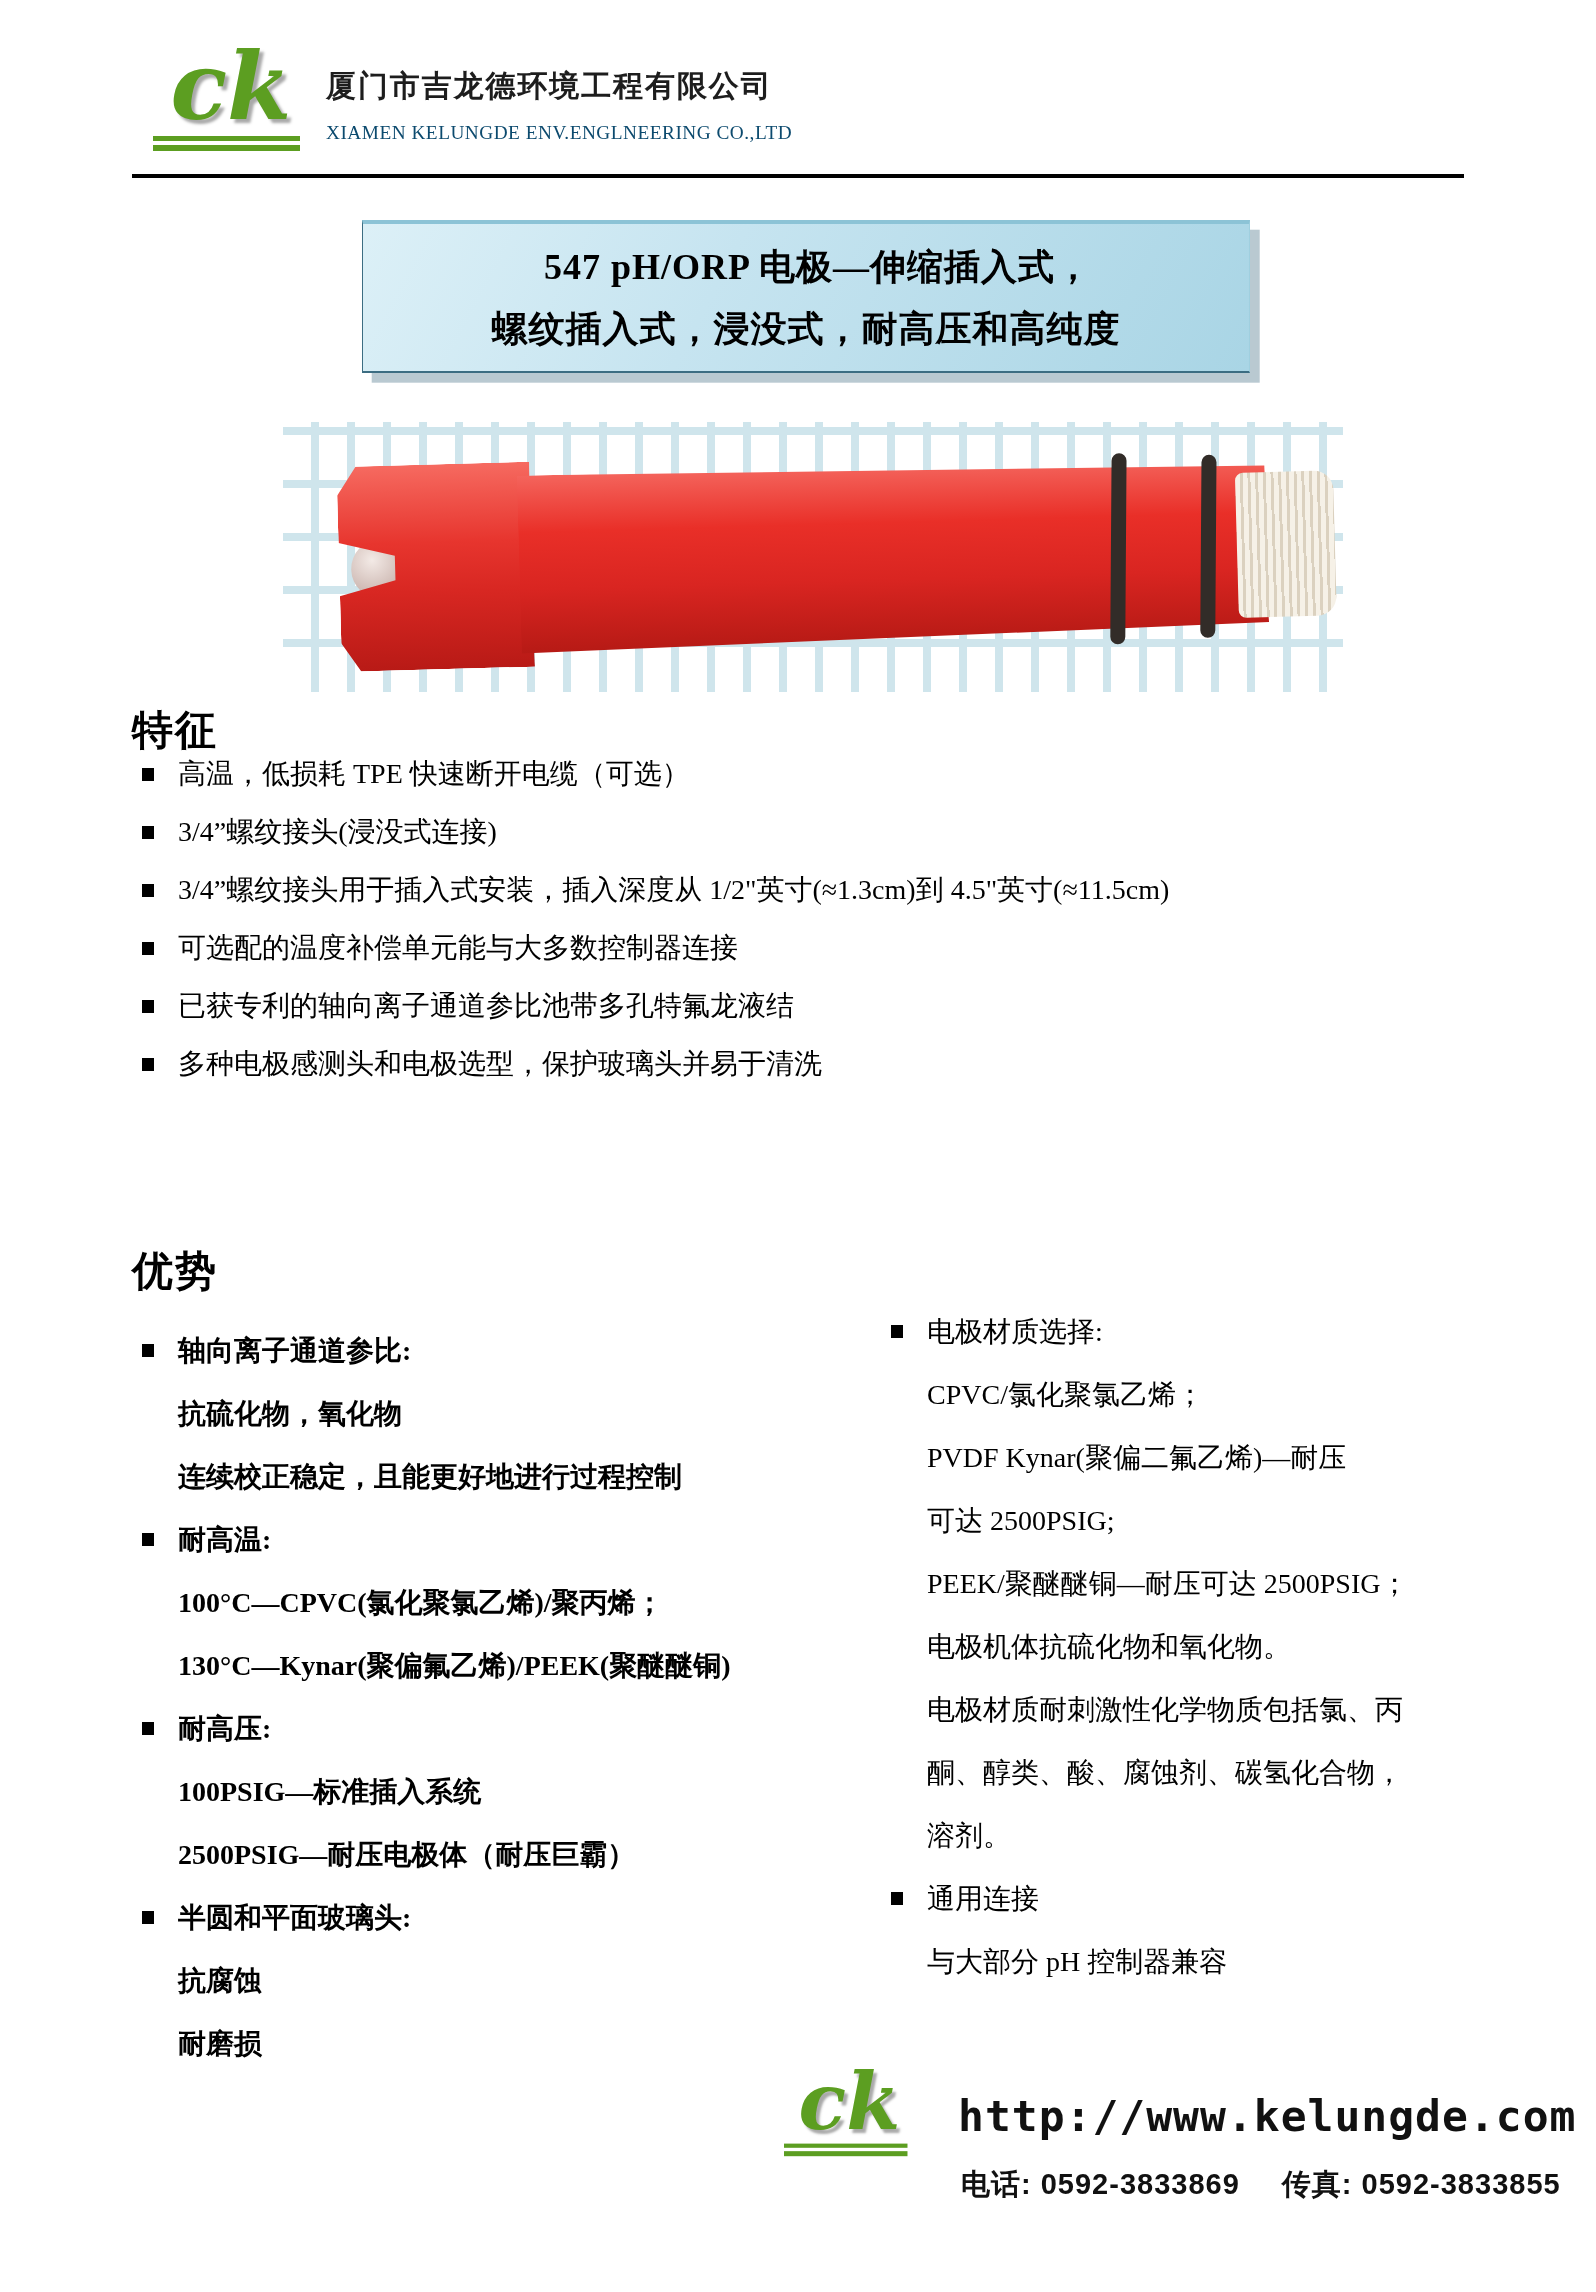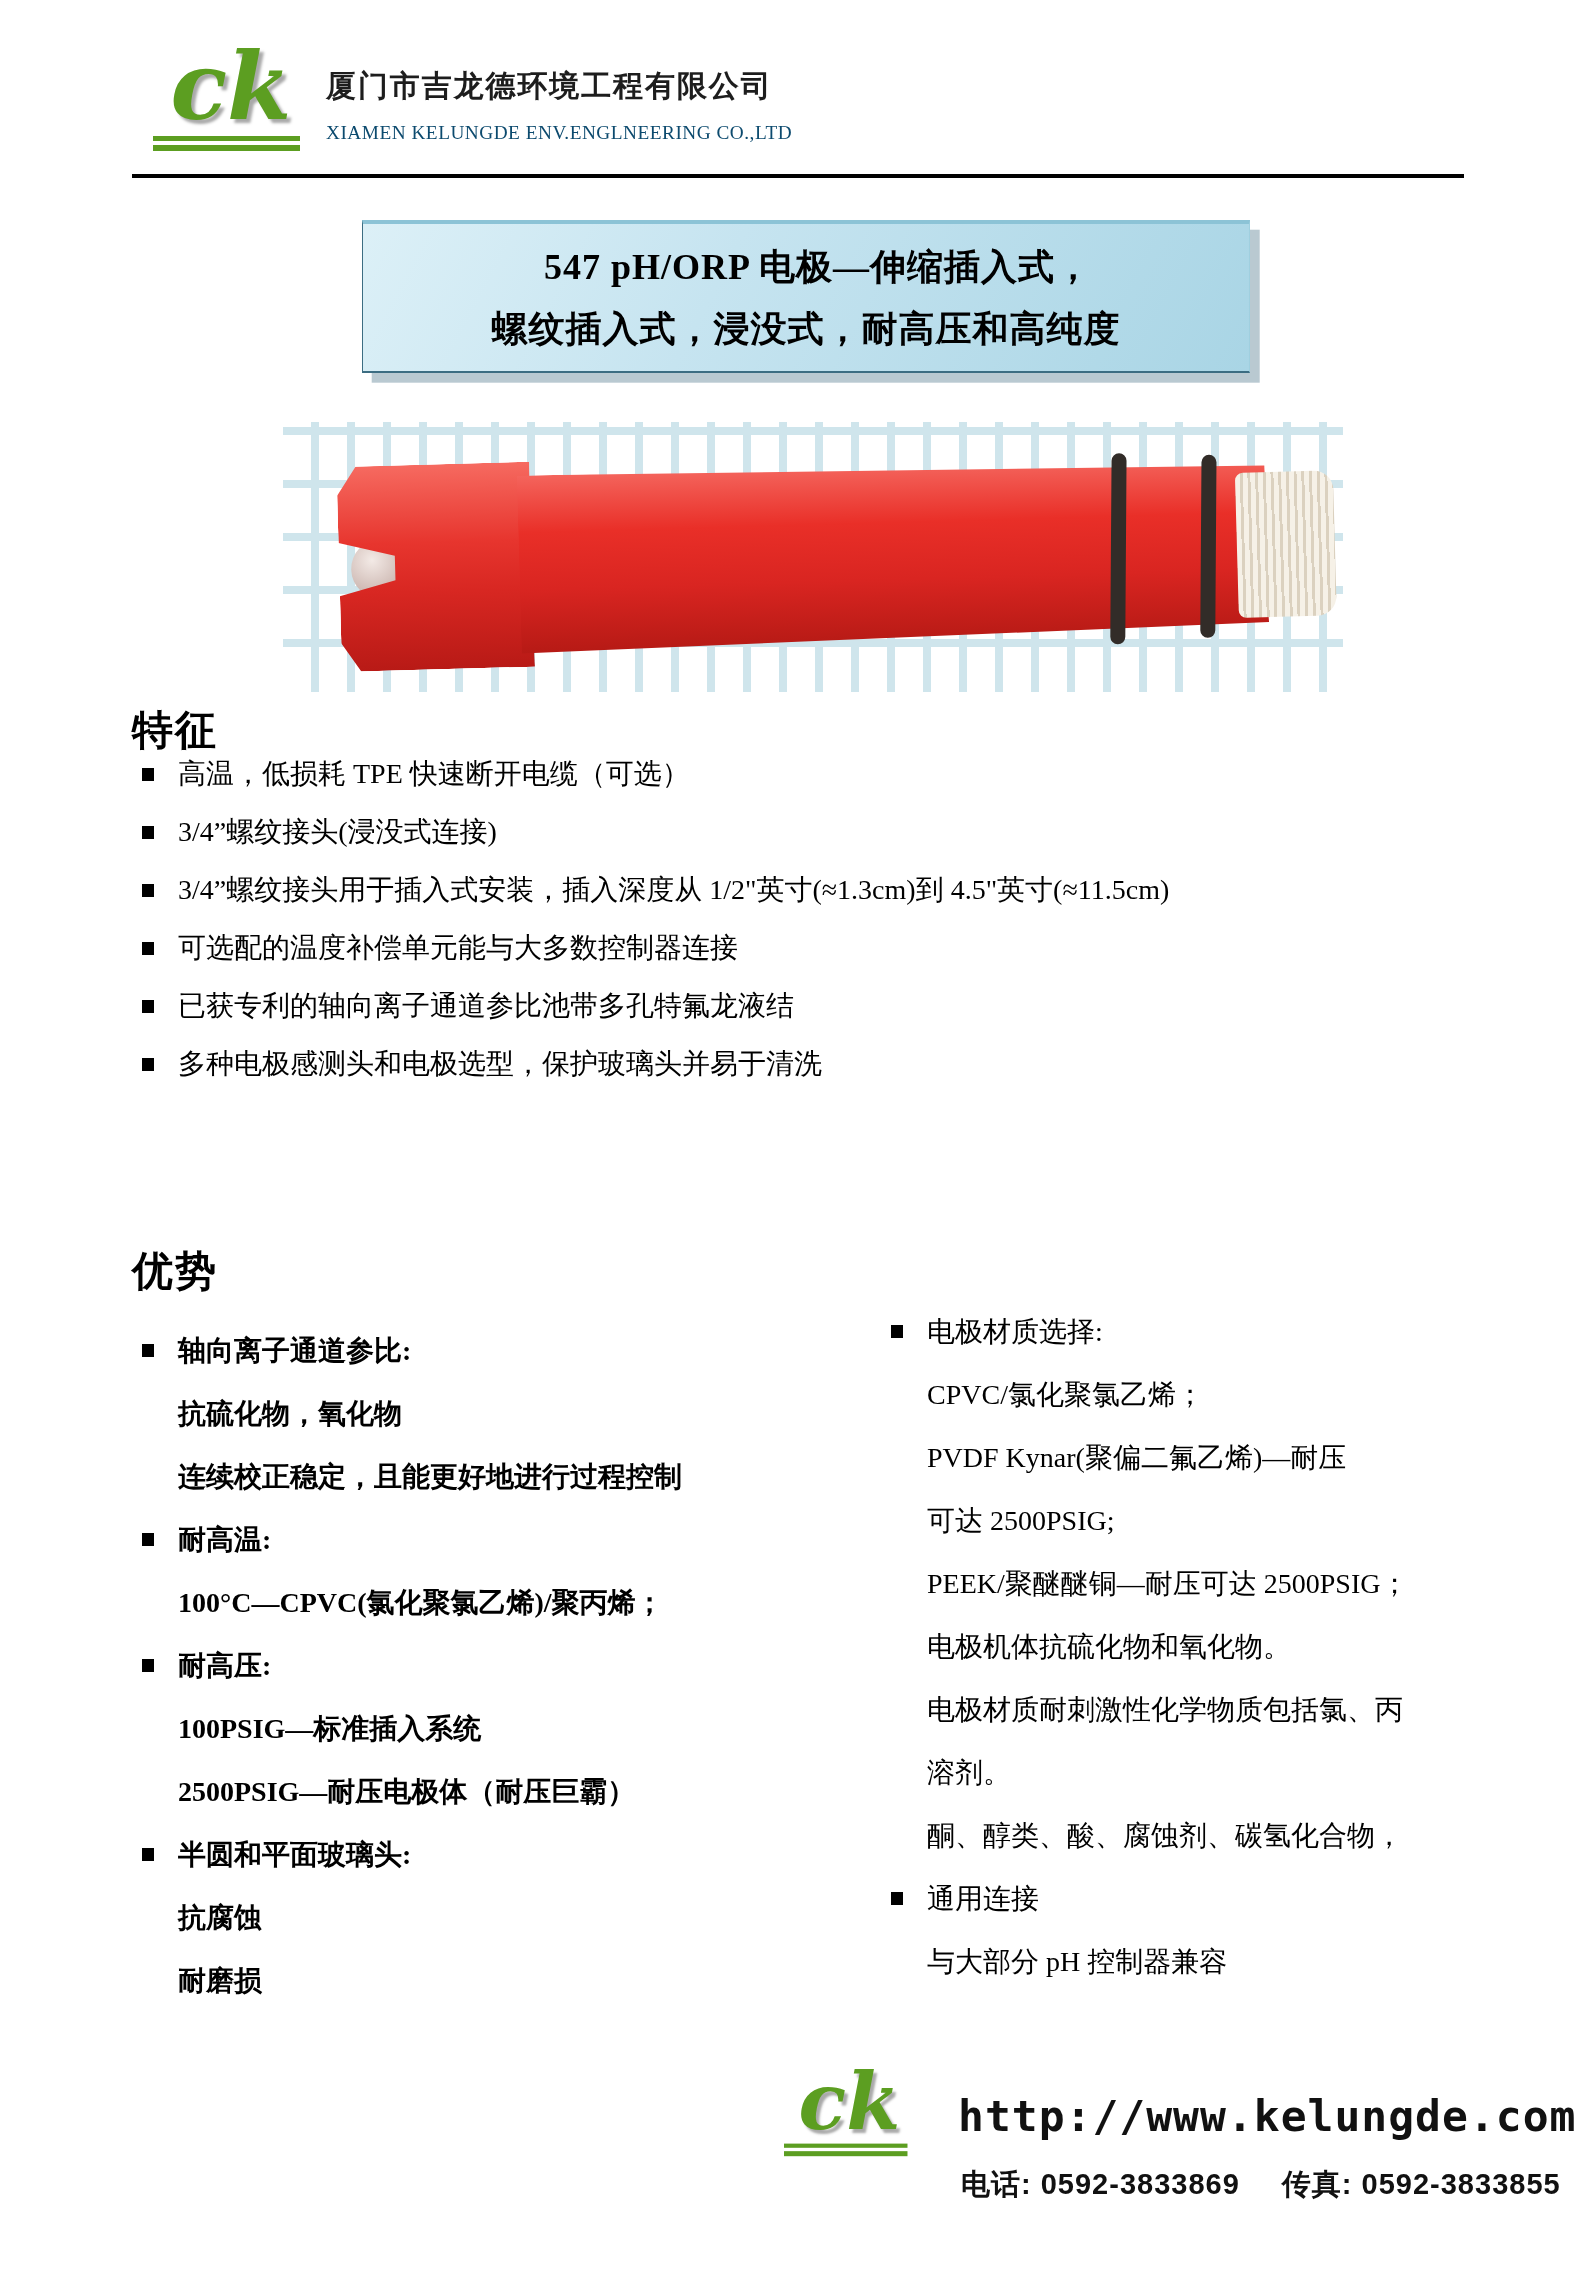--- a/index.html
+++ b/index.html
@@ -152,38 +152,39 @@
   </div>
 
   <div class="sec-heading h-advantages">优势</div>
 
   <div class="adv-col adv-left">
     <div class="row"><span class="sq"></span><span>轴向离子通道参比:</span></div>
     <div class="row"><span>抗硫化物，氧化物</span></div>
     <div class="row"><span>连续校正稳定，且能更好地进行过程控制</span></div>
     <div class="row"><span class="sq"></span><span>耐高温:</span></div>
     <div class="row"><span>100°C—CPVC(氯化聚氯乙烯)/聚丙烯；</span></div>
+    <div class="row"><span>130°C—Kynar(聚偏氟乙烯)/PEEK(聚醚醚铜)</span></div>
     <div class="row"><span class="sq"></span><span>耐高压:</span></div>
     <div class="row"><span>100PSIG—标准插入系统</span></div>
     <div class="row"><span>2500PSIG—耐压电极体（耐压巨霸）</span></div>
     <div class="row"><span class="sq"></span><span>半圆和平面玻璃头:</span></div>
     <div class="row"><span>抗腐蚀</span></div>
     <div class="row"><span>耐磨损</span></div>
   </div>
 
   <div class="adv-col adv-right">
     <div class="row"><span class="sq"></span><span>电极材质选择:</span></div>
     <div class="row"><span>CPVC/氯化聚氯乙烯；</span></div>
     <div class="row"><span>PVDF Kynar(聚偏二氟乙烯)—耐压</span></div>
     <div class="row"><span>可达 2500PSIG;</span></div>
     <div class="row"><span>PEEK/聚醚醚铜—耐压可达 2500PSIG；</span></div>
     <div class="row"><span>电极机体抗硫化物和氧化物。</span></div>
     <div class="row"><span>电极材质耐刺激性化学物质包括氯、丙</span></div>
+    <div class="row"><span>酮、醇类、酸、腐蚀剂、碳氢化合物，</span></div>
     <div class="row"><span>溶剂。</span></div>
-    <div class="row"><span>酮、醇类、酸、腐蚀剂、碳氢化合物，</span></div>
     <div class="row"><span class="sq"></span><span>通用连接</span></div>
     <div class="row"><span>与大部分 pH 控制器兼容</span></div>
   </div>
 
   <div class="logo ftr-logo">
     <span class="logo-ck">ck</span>
     <div class="logo-bars">
       <div class="bar"></div>
       <div class="bar"></div>
     </div>

